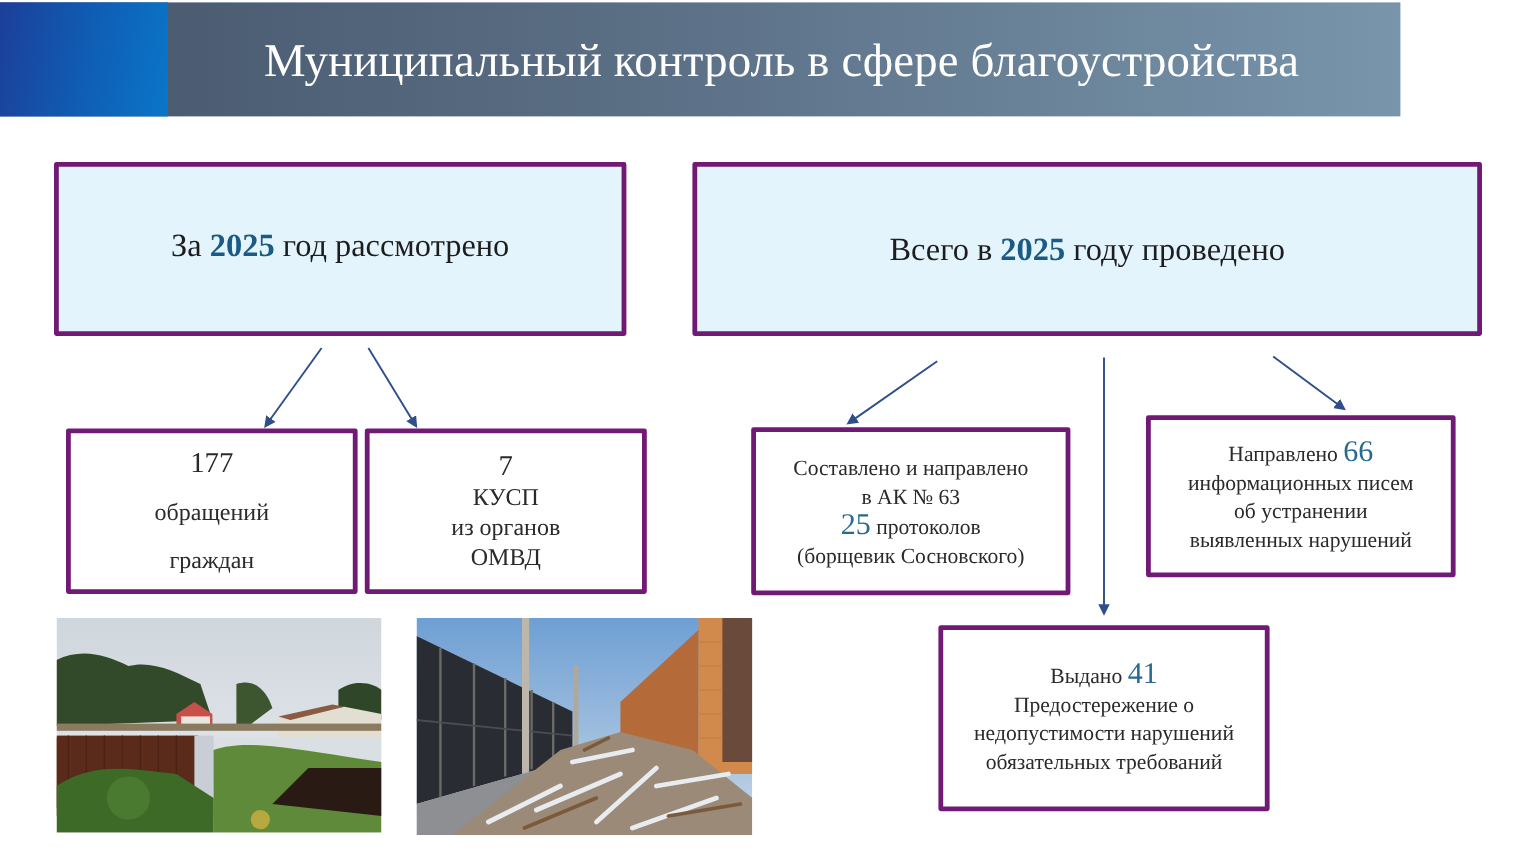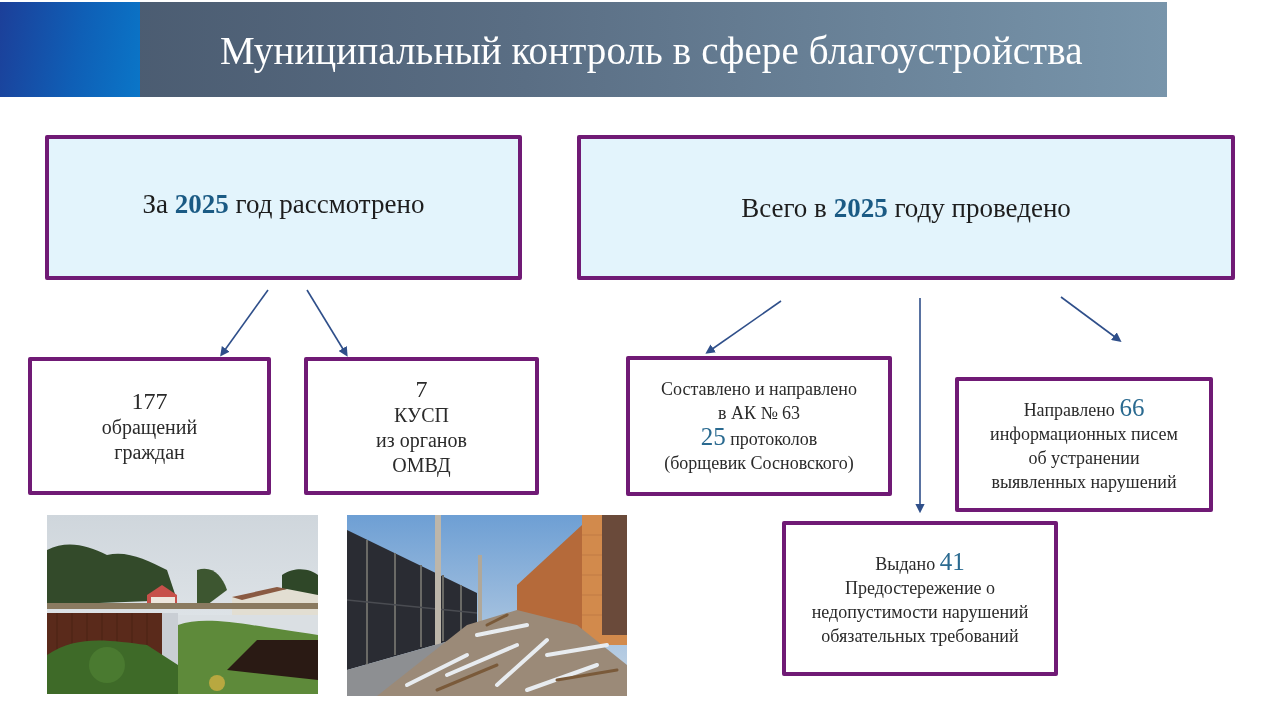--- a/index.html
+++ b/index.html
@@ -71,21 +71,21 @@
 </div>
 
 <div class="box main" style="left:577px; top:135px; width:658px; height:145px; padding-bottom:0;">
   <div class="main-line">
     <span>Всего в</span>
     <span class="num-bold">2025</span>
     <span>году проведено</span>
   </div>
 </div>
 
-<div class="box" style="left:28px; top:357px; width:243px; height:138px;">
+<div class="box" style="left:55px; top:357px; width:243px; height:138px;gap:15px;">
   <div class="sub-line big num">177</div>
   <div class="sub-line">обращений</div>
   <div class="sub-line">граждан</div>
 </div>
 
 <div class="box" style="left:304px; top:357px; width:235px; height:138px;">
   <div class="sub-line big num">7</div>
   <div class="sub-line">КУСП</div>
   <div class="sub-line">из органов</div>
   <div class="sub-line">ОМВД</div>
@@ -94,21 +94,21 @@
 <div class="box" style="left:626px; top:356px; width:266px; height:140px;">
   <div class="sub-line mid">Составлено и направлено</div>
   <div class="sub-line mid">в АК № 63</div>
   <div class="sub-line mid">
     <span class="num num-lg">25</span>
     <span>протоколов</span>
   </div>
   <div class="sub-line mid">(борщевик Сосновского)</div>
 </div>
 
-<div class="box" style="left:955px; top:377px; width:258px; height:135px;">
+<div class="box" style="left:955px; top:346px; width:258px; height:135px;">
   <div class="sub-line mid">
     <span>Направлено</span>
     <span class="num num-lg">66</span>
   </div>
   <div class="sub-line mid">информационных писем</div>
   <div class="sub-line mid">об устранении</div>
   <div class="sub-line mid">выявленных нарушений</div>
 </div>
 
 <div class="box" style="left:782px; top:521px; width:276px; height:155px;">

